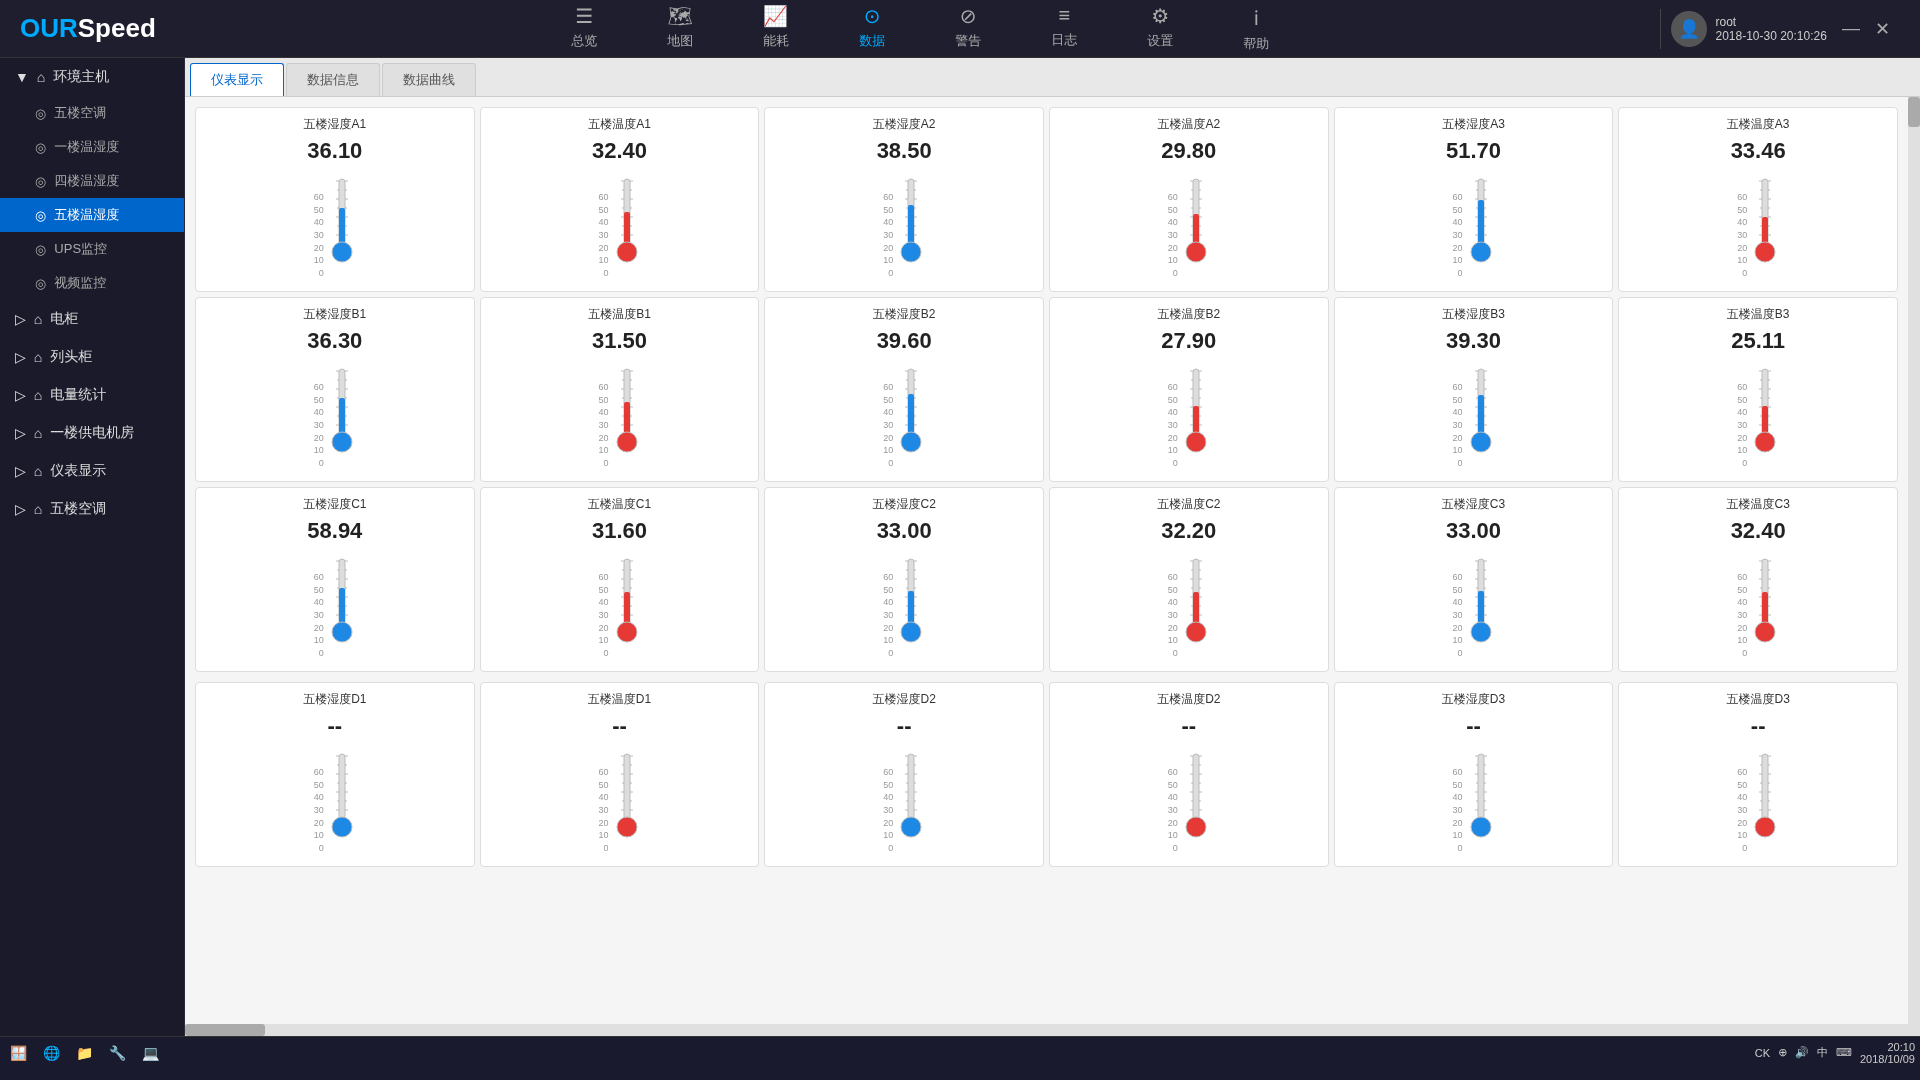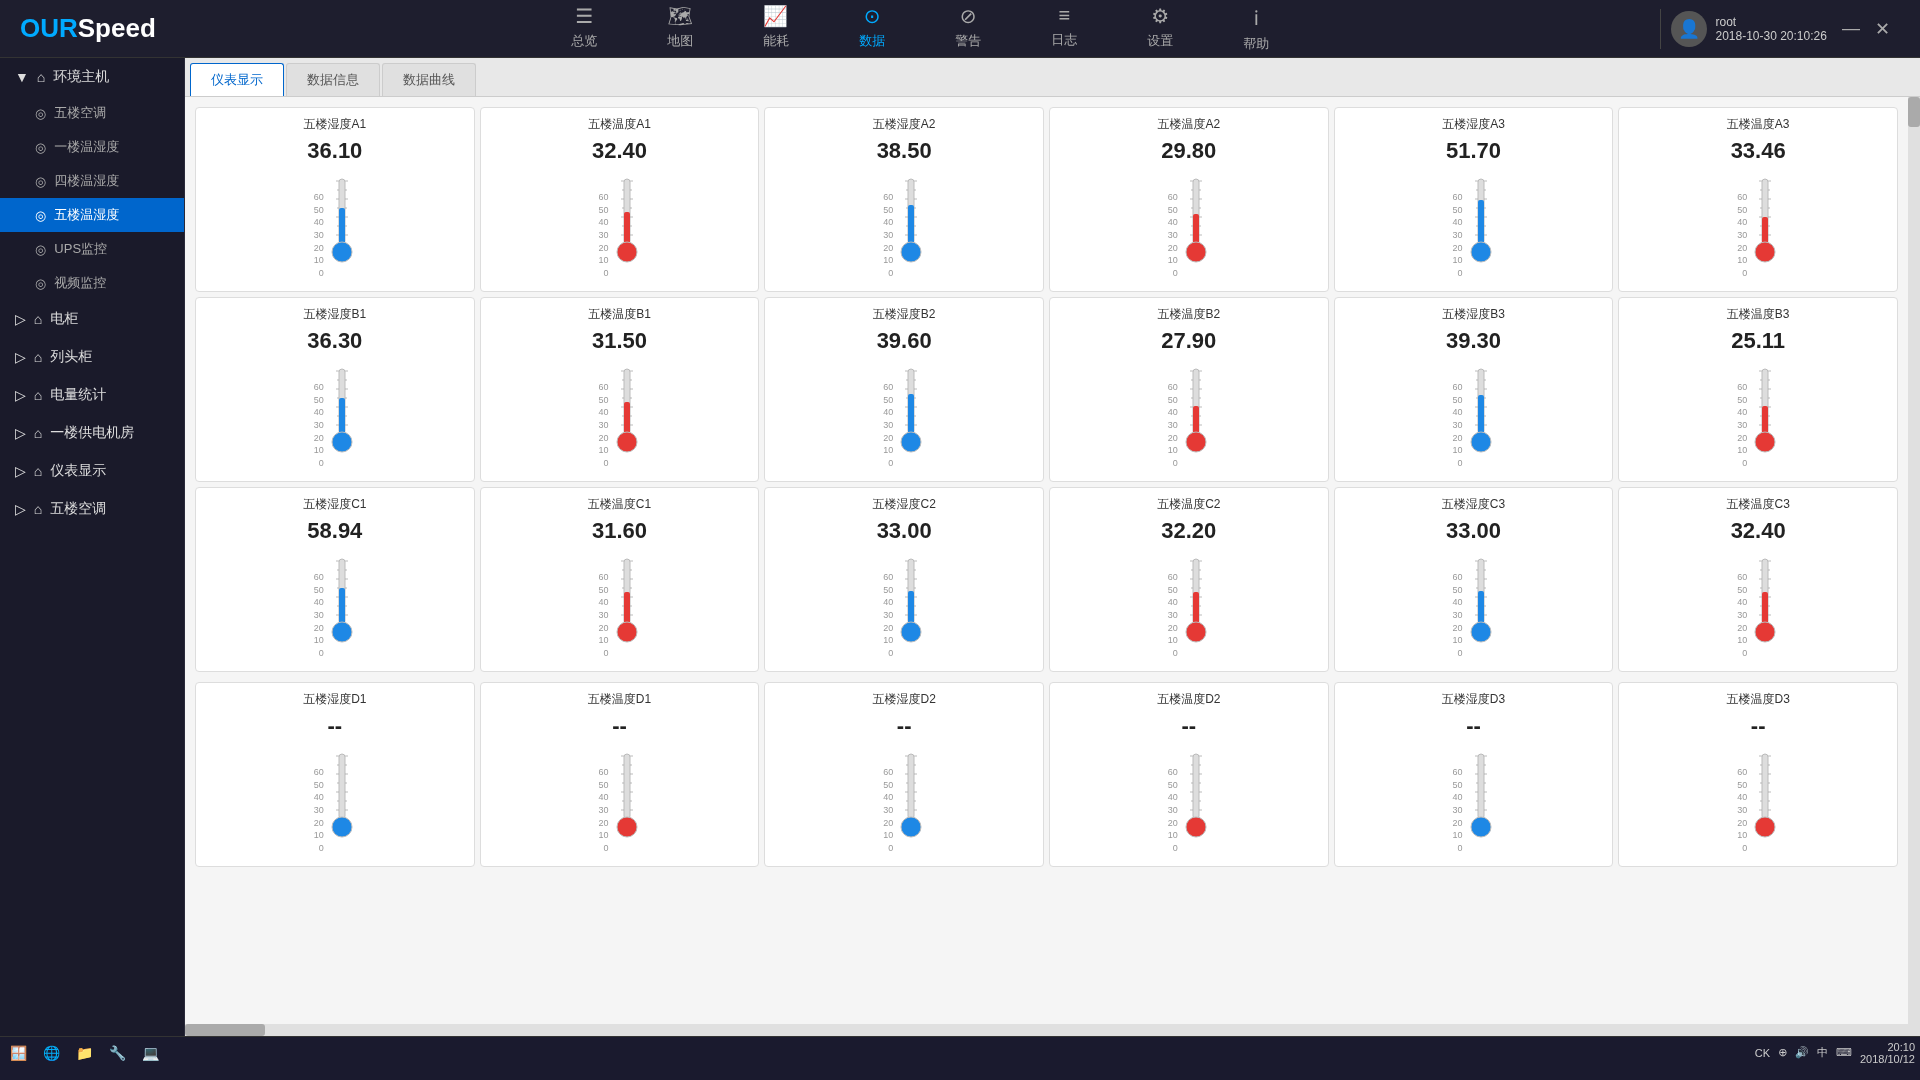--- a/index.html
+++ b/index.html
@@ -1176,16 +1176,16 @@
     <div class="taskbar-btn">💻</div>
   </div>
   <div class="taskbar-right">
     <span>CK</span>
     <span>⊕</span>
     <span>🔊</span>
     <span>中</span>
     <span>⌨</span>
     <div class="taskbar-time">
       <div>20:10</div>
-      <div>2018/10/12</div>
+      <div>2018/10/09</div>
     </div>
   </div>
 </div>
 
 </body></html>

